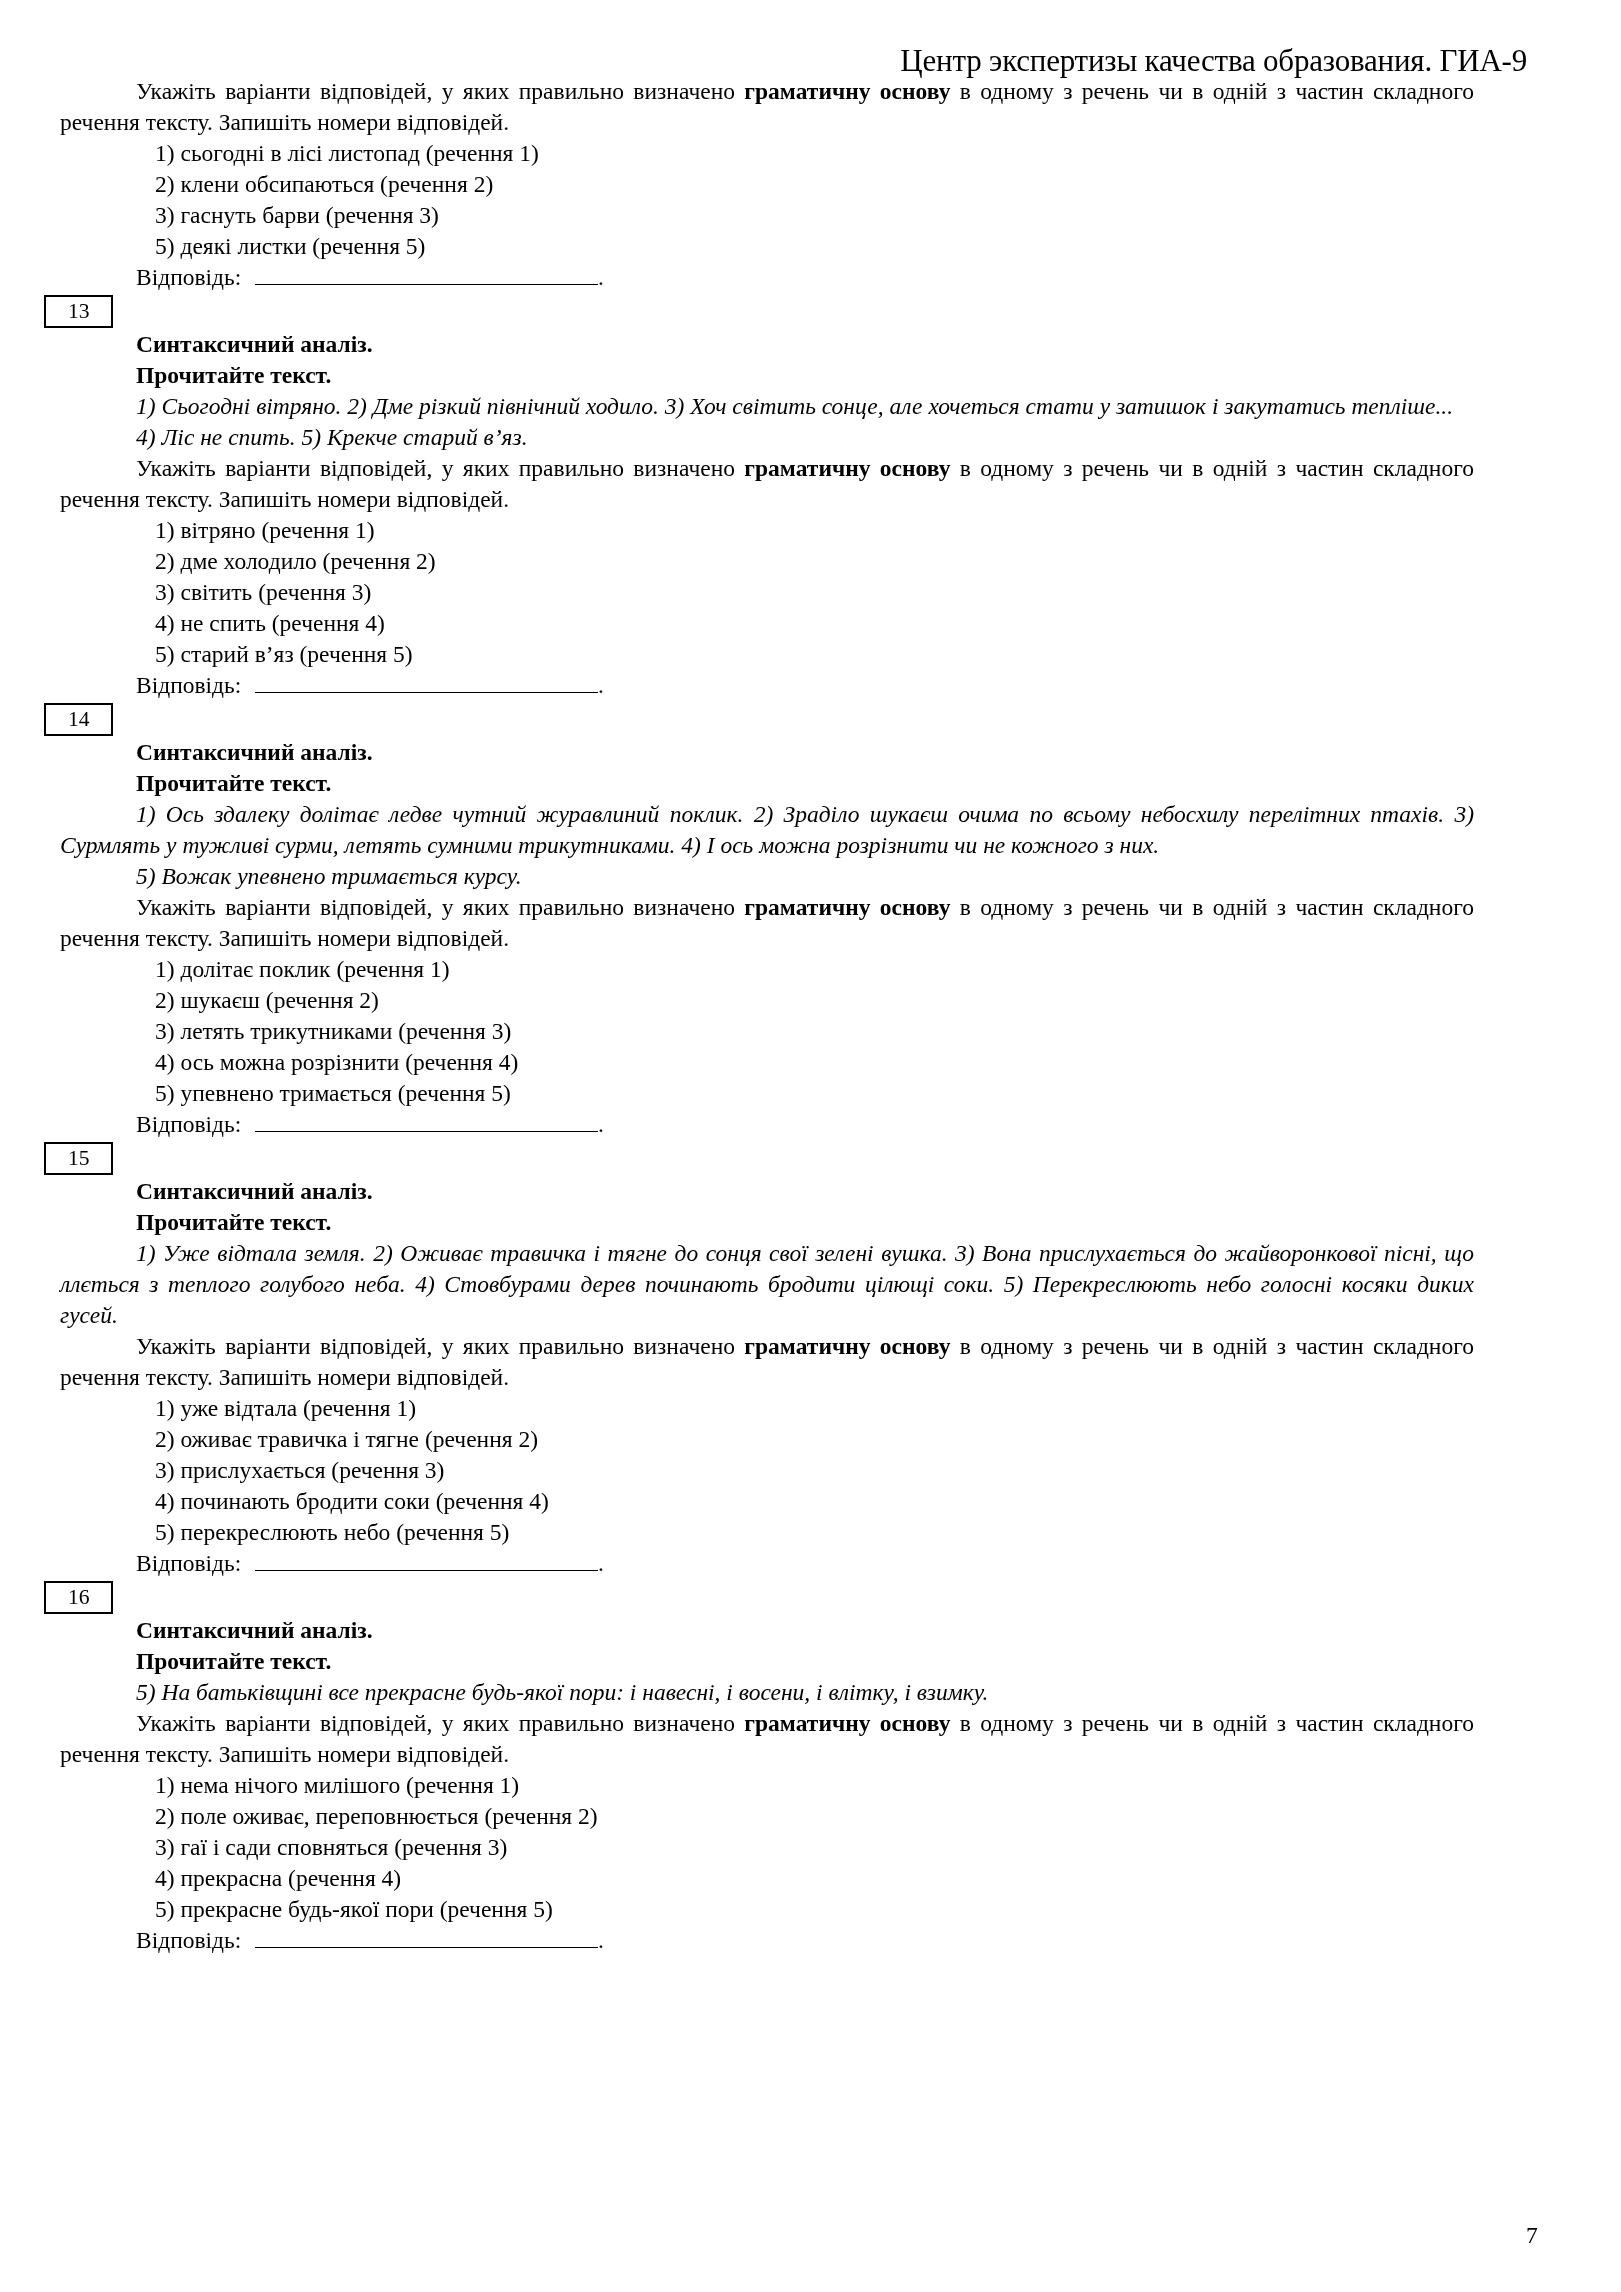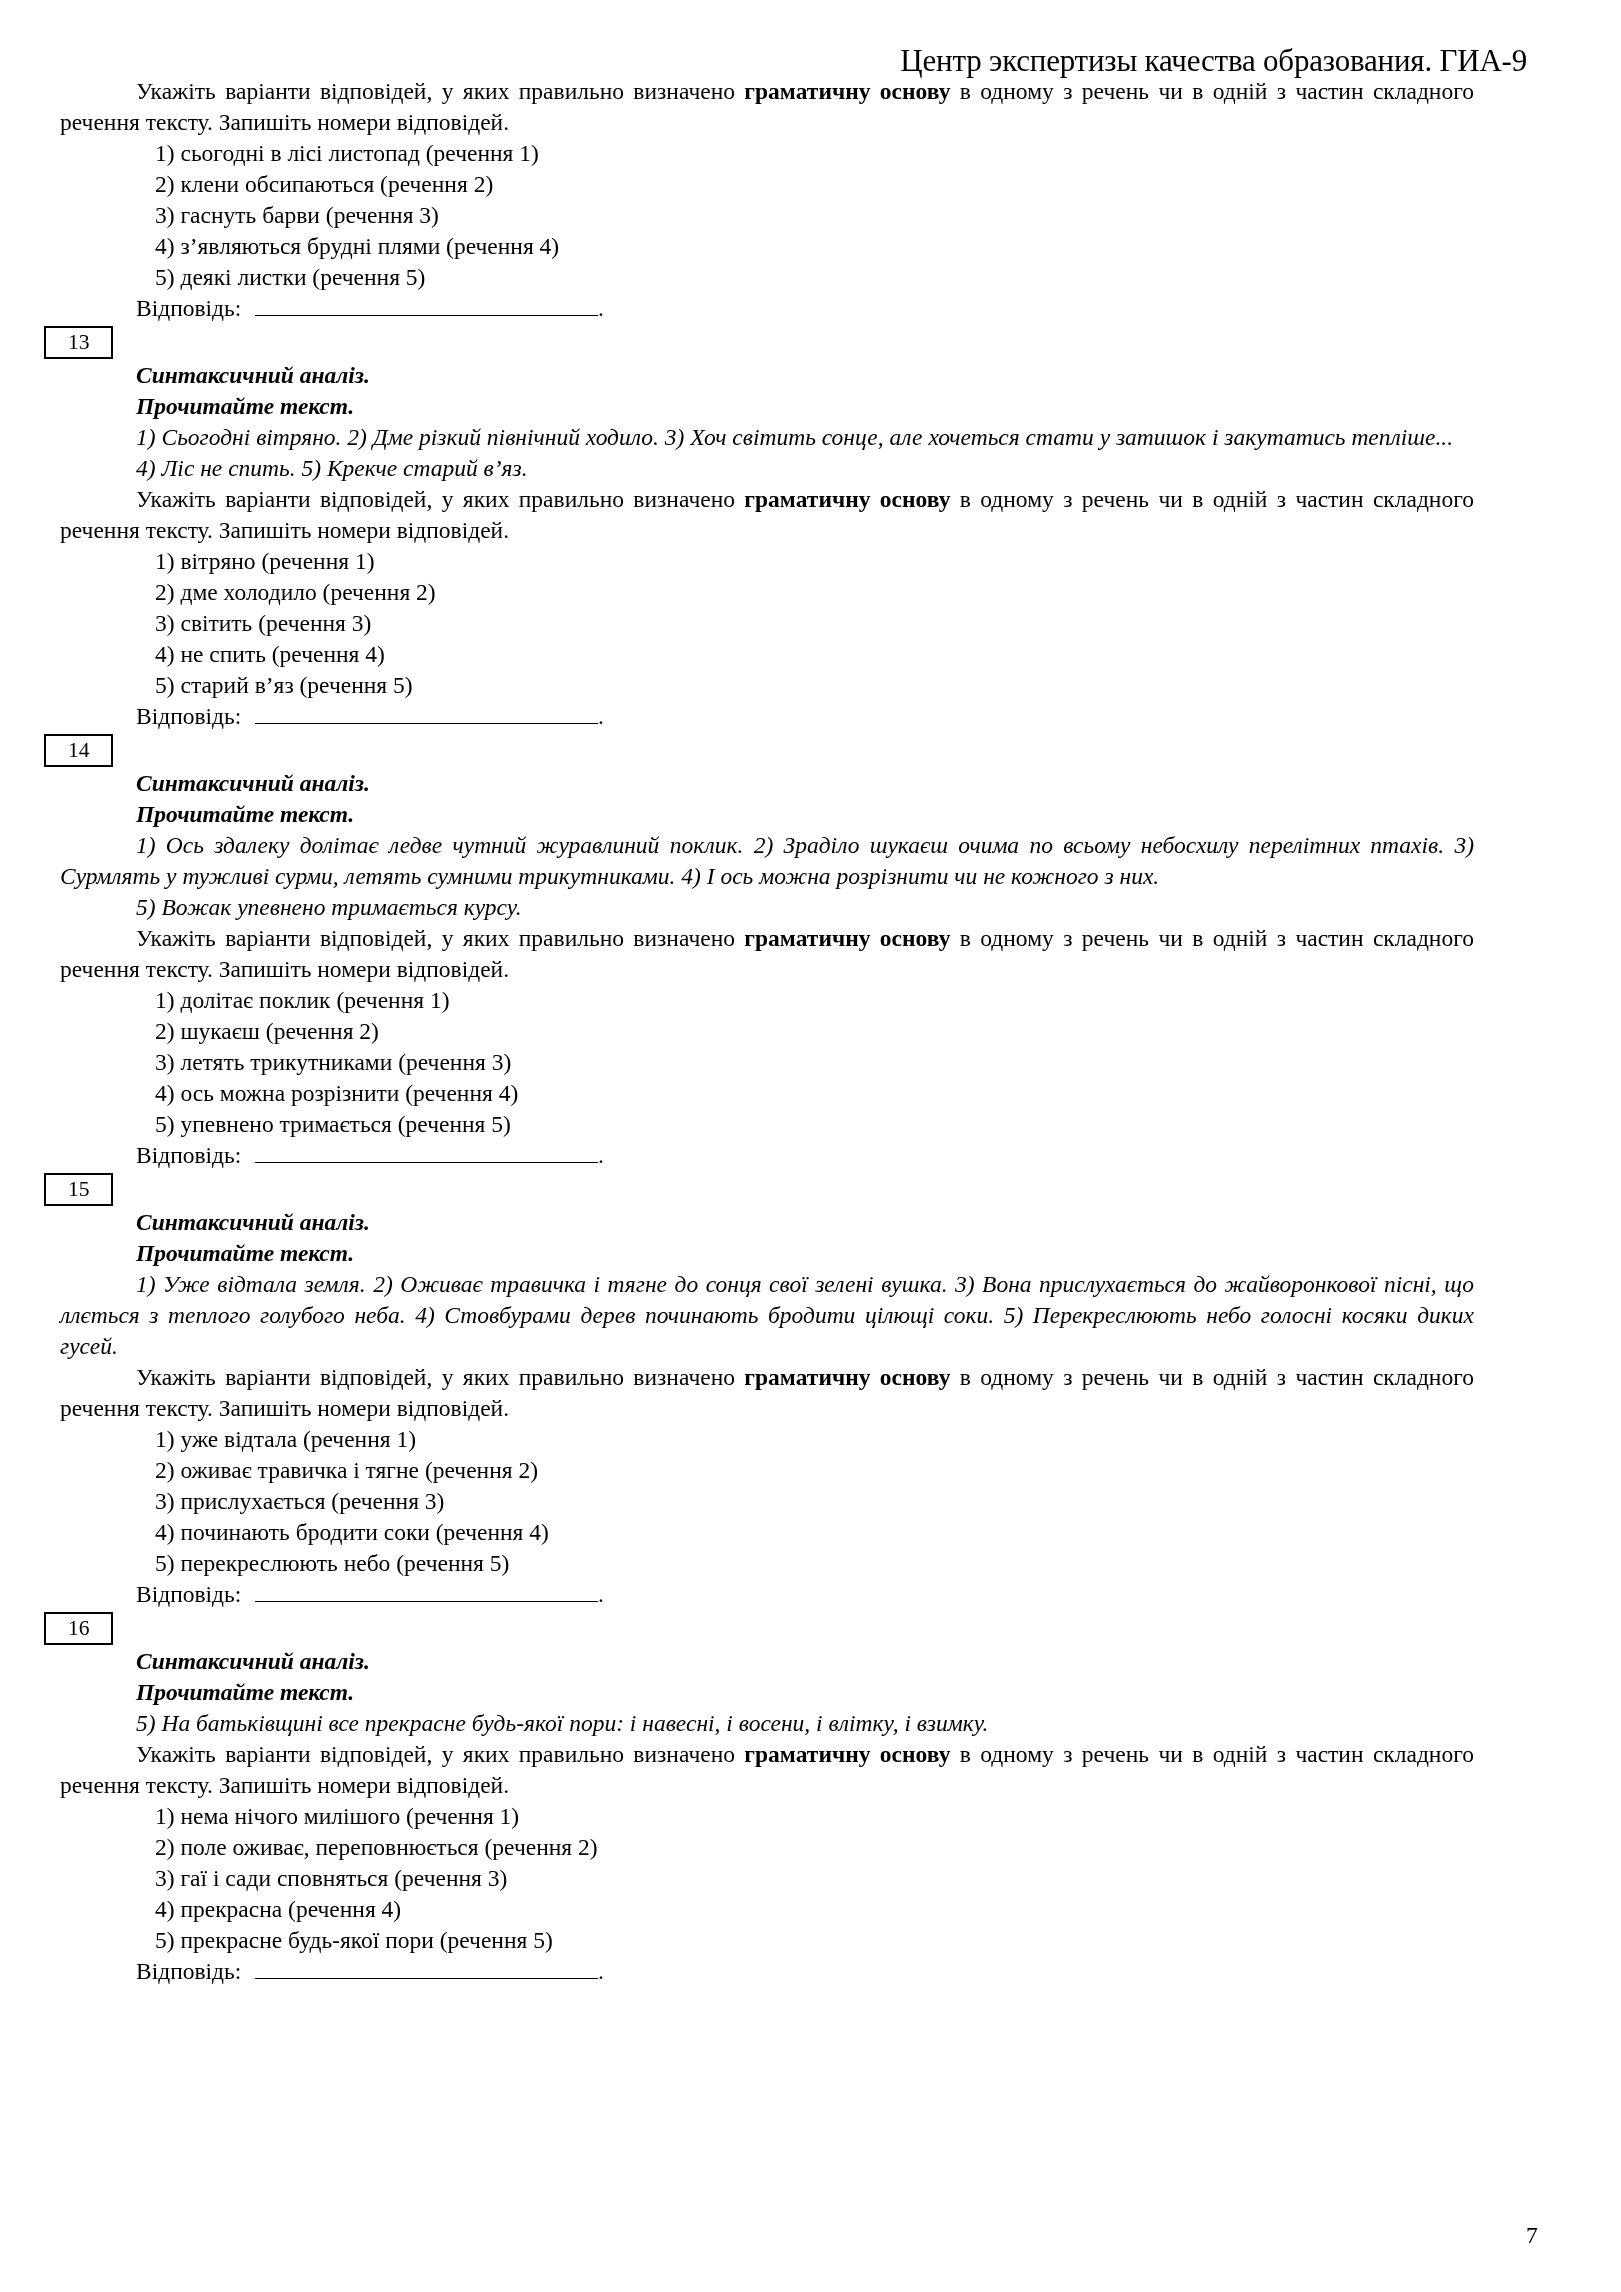--- a/index.html
+++ b/index.html
@@ -19,21 +19,21 @@
   .para { line-height: 31px; text-align: justify; text-align-last: left; }
   .indent { text-indent: 76px; }
   .ind-heading { padding-left: 76px; }
   .option { padding-left: 95px; }
   .answer { padding-left: 76px; }
   .answer-line {
     display: inline-block; width: 343px; border-bottom: 1.5px solid #000;
     height: 21.6px; vertical-align: baseline; margin-left: 13.7px;
   }
   .it { font-style: italic; }
-  .bi { font-style: italic; font-weight: bold; }
+  .bi { font-weight: bold; }
   .b { font-weight: bold; }
   .task-box {
     width: 65px; height: 29px; border: 2px solid #000;
     margin-left: -15.7px; margin-top: 2px; margin-bottom: 1px;
     display: flex; align-items: center; justify-content: center;
     font-weight: normal; font-size: 21.6px; line-height: 29px;
   }
   .page-number {
     position: absolute; left: 1526px; top: 2220px;
     font-size: 23.5px; line-height: 31px;
@@ -45,21 +45,20 @@
 
 <div class="page-header">Центр экспертизы качества образования. ГИА-9</div>
 
 <div class="content">
 
   <div class="task">
     <div class="para indent"><span>Укажіть варіанти відповідей, у яких правильно визначено </span><span class="b">граматичну основу</span><span> в одному з речень чи в одній з частин складного речення тексту. Запишіть номери відповідей.</span></div>
     <div class="line option">1) сьогодні в лісі листопад (речення 1)</div>
     <div class="line option">2) клени обсипаються (речення 2)</div>
     <div class="line option">3) гаснуть барви (речення 3)</div>
-    <div class="line option">4) з’являються брудні плями (речення 4)</div>
     <div class="line option">5) деякі листки (речення 5)</div>
     <div class="line answer"><span>Відповідь:</span><span class="answer-line"></span><span>.</span></div>
   </div>
 
   <div class="task">
     <div class="task-box">13</div>
     <div class="line ind-heading bi">Синтаксичний аналіз.</div>
     <div class="line ind-heading bi">Прочитайте текст.</div>
     <div class="para indent it">1) Сьогодні вітряно. 2) Дме різкий північний ходило. 3) Хоч світить сонце, але хочеться стати у затишок і закутатись тепліше...</div>
     <div class="para indent it">4) Ліс не спить. 5) Крекче старий в’яз.</div>

